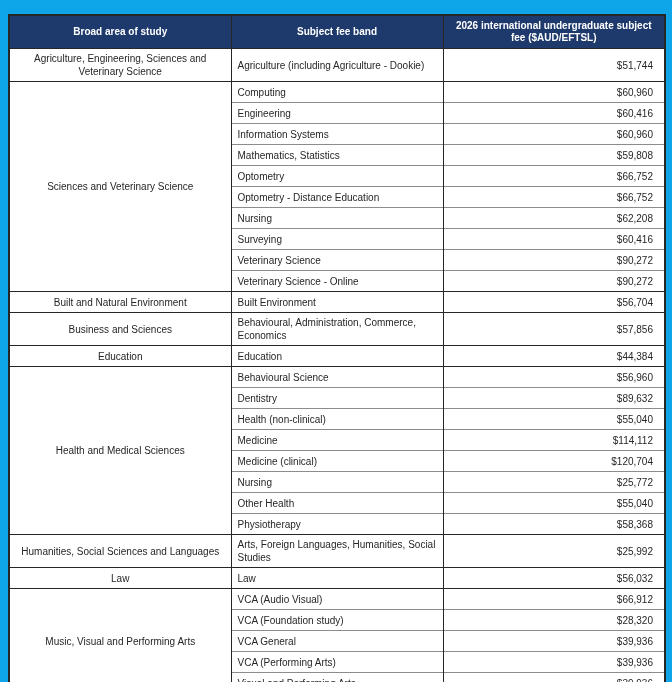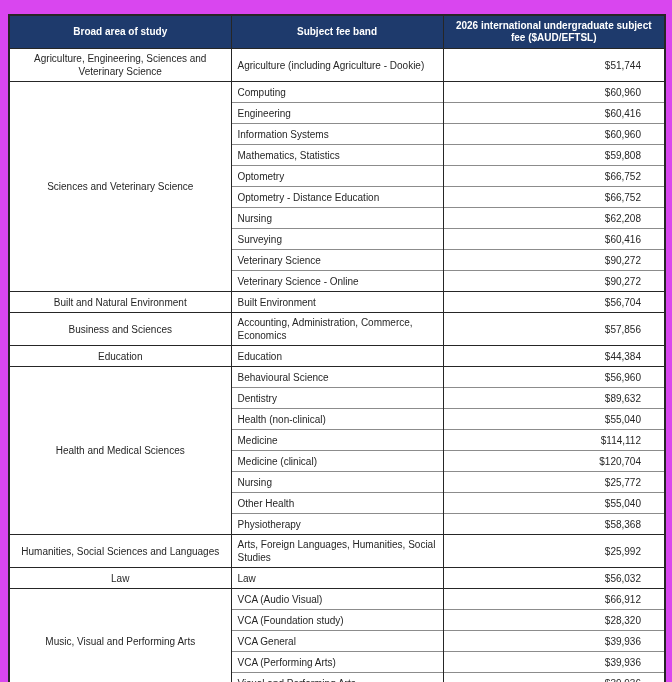--- a/index.html
+++ b/index.html
@@ -5,21 +5,21 @@
   html, body {
     margin: 0;
     padding: 0;
     background: #ffffff;
     font-family: "Liberation Sans", sans-serif;
   }
   .page {
     position: relative;
     width: 672px;
     height: 682px;
-    background: #d946ef;
+    background: #0ea5e9;
     overflow: hidden;
   }
   table.fee-table {
     position: absolute;
     left: 8px;
     top: 14px;
     width: 656px;
     border-collapse: collapse;
     table-layout: fixed;
     border: 2px solid #262626;
@@ -51,21 +51,21 @@
   .fee-table tr.group-start td {
     border-top: 1.6px solid #262626;
   }
   .fee-table td.area-cell {
     border-top: 1.6px solid #262626;
     border-bottom: 1.6px solid #262626;
     text-align: center;
   }
   .fee-table td.fee-cell {
     text-align: right;
-    padding-right: 23px;
+    padding-right: 11px;
   }
 </style>
 </head>
 <body>
 
 <div class="page">
   <table class="fee-table">
     <colgroup>
       <col style="width:222px">
       <col style="width:212px">
@@ -125,21 +125,21 @@
           <td class="band-cell">Veterinary Science - Online</td>
           <td class="fee-cell">$90,272</td>
         </tr>
         <tr class="group-start">
           <td rowspan="1" class="area-cell">Built and Natural Environment</td>
           <td class="band-cell">Built Environment</td>
           <td class="fee-cell">$56,704</td>
         </tr>
         <tr class="group-start">
           <td rowspan="1" class="area-cell">Business and Sciences</td>
-          <td class="band-cell">Accounting, Administration, Commerce, Economics</td>
+          <td class="band-cell">Behavioural, Administration, Commerce, Economics</td>
           <td class="fee-cell">$57,856</td>
         </tr>
         <tr class="group-start">
           <td rowspan="1" class="area-cell">Education</td>
           <td class="band-cell">Education</td>
           <td class="fee-cell">$44,384</td>
         </tr>
         <tr class="group-start">
           <td rowspan="8" class="area-cell">Health and Medical Sciences</td>
           <td class="band-cell">Behavioural Science</td>

